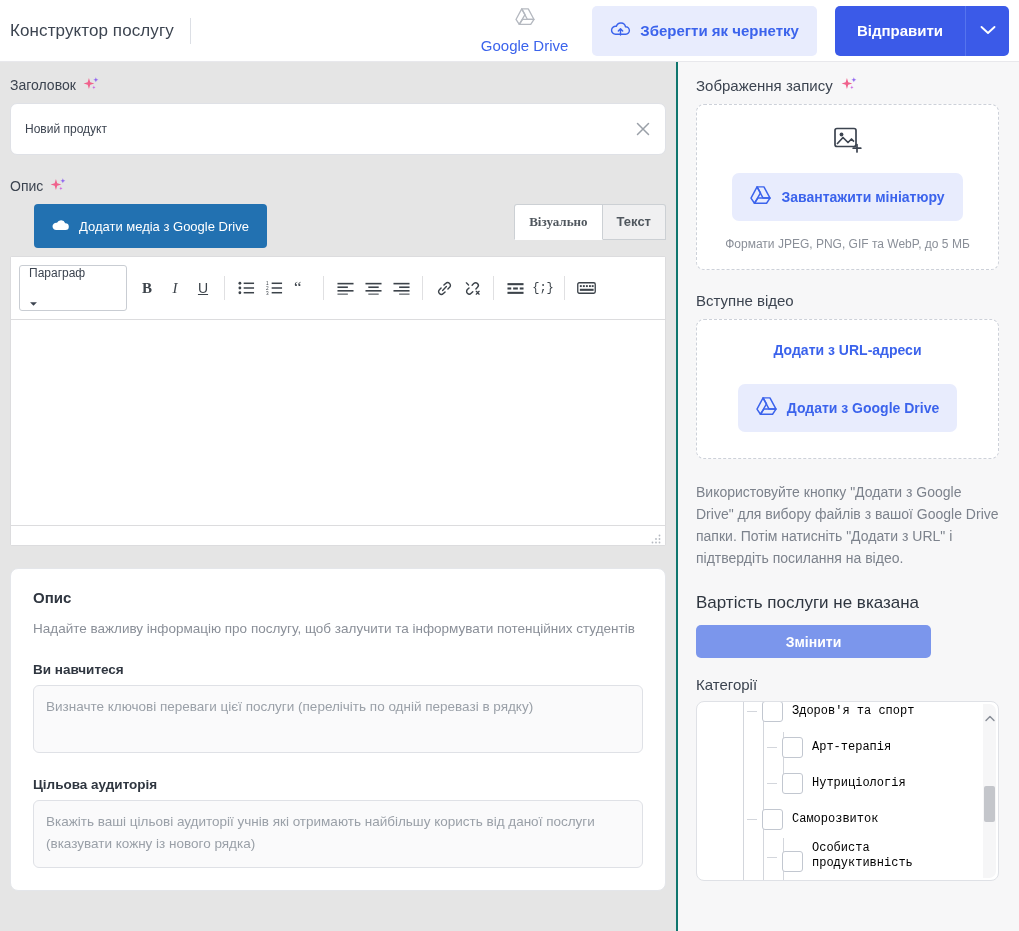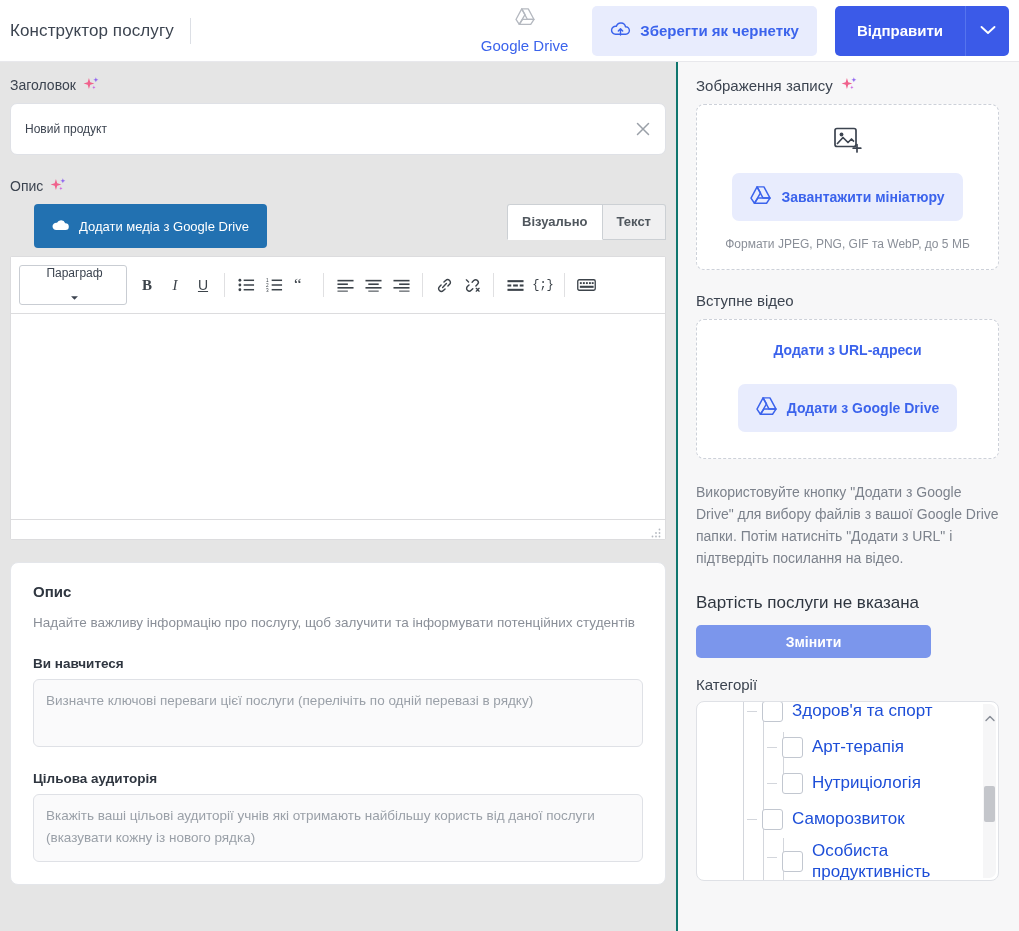--- a/index.html
+++ b/index.html
@@ -120,36 +120,36 @@
     font-family: inherit; white-space: nowrap;
   }
   .tab-group { display: flex; align-items: flex-end; gap: 0; }
   .ed-tab {
     font-size: 13px; font-weight: 700; color: #50575e;
     padding: 8px 14px; border: 1px solid #ccd0d4;
     cursor: pointer; font-family: inherit;
     background: #f0f0f1; line-height: 1.4;
   }
   .ed-tab.active { background: #fff; border-bottom-color: #fff; }
-  .ed-tab:first-child { border-radius: 3px 0 0 0; }
+  .ed-tab:first-child { border-radius: 3px 0 0 0; font-family: Liberation Serif, serif; }
   .ed-tab:last-child { border-left: none; border-radius: 0 3px 0 0; }
 
   .editor-box {
     background: #fff; border: 1px solid #dcdcde;
     border-radius: 2px; margin-top: 8px;
   }
   .editor-toolbar {
     display: flex; align-items: center;
     padding: 8px 8px; gap: 0; flex-wrap: nowrap;
     border-bottom: 1px solid #dcdcde; background: #fff;
   }
   .tb-sep { width: 1px; height: 24px; background: #e0e0e2; margin: 0 7px; }
   .para-select {
-    display: flex; align-items: center; justify-content: space-between;
-    width: 108px; height: 40px; padding: 0 6px 0 9px;
+    display: flex; justify-content: space-between;
+    width: 108px; height: 46px; padding: 0 6px 0 9px;
     border: 1px solid #c9cdd3; border-radius: 3px;
     font-size: 12px; color: #3c4450; background: #fff;
     cursor: pointer; margin-right: 6px; flex-direction: column;
   }
   .tb-btn {
     width: 28px; height: 28px; display: flex;
     align-items: center; justify-content: center;
     cursor: pointer; border-radius: 3px; color: #3c434a;
     font-size: 14px;
   }
@@ -238,21 +238,21 @@
     border-radius: 8px; background: #fff;
     height: 180px; overflow: hidden;
   }
   .cat-scroll {
     position: absolute; inset: 0 14px 0 0;
     padding: 4px 0 0 0;
     overflow: hidden;
   }
   .cat-row {
     display: flex; align-items: center; position: relative;
-    min-height: 36px; font-size: 17px; color: #1d4ed8;
+    min-height: 36px; font-size: 12px; color: #000000; font-family: Liberation Mono, monospace;
   }
   .cat-row.clipped { margin-top: -13px; }
   .cat-cb {
     width: 21px; height: 21px; flex: none;
     border: 1px solid #c2c7d0; border-radius: 3px;
     background: #fff; cursor: pointer; margin-right: 9px;
   }
   .cat-label { cursor: pointer; line-height: 1.22; }
   .cat-dash {
     width: 10px; height: 1px; background: #d3d6dc;

